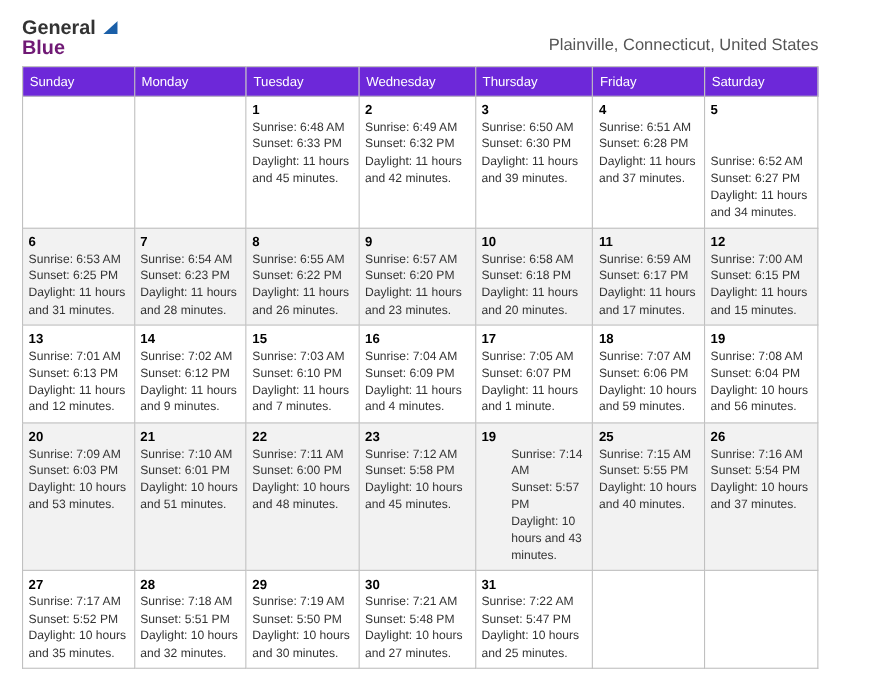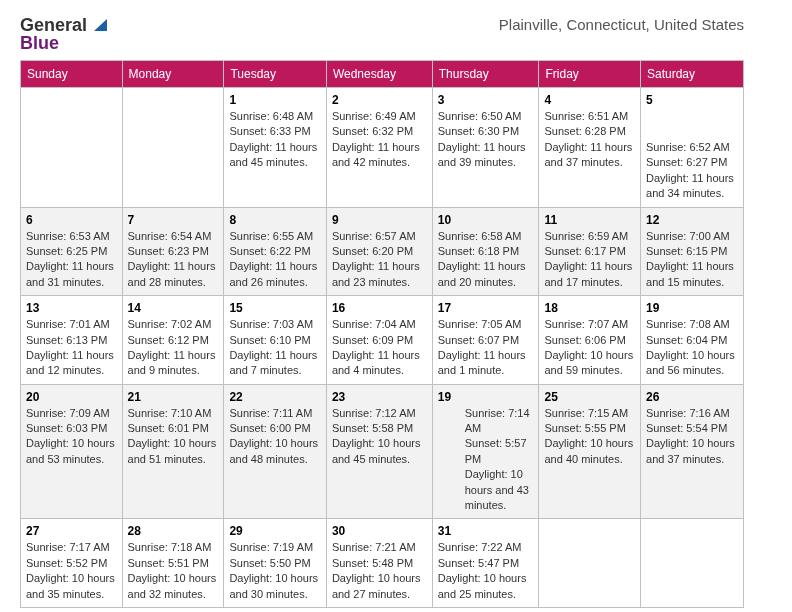--- a/index.html
+++ b/index.html
@@ -46,30 +46,30 @@
     }
     .month-title {
       font-size: 36px;
       font-weight: bold;
       color: #333;
       line-height: 1.1;
     }
     .location-title {
       font-size: 15px;
       color: #555;
-      margin-top: 0;
+      margin-top: 16px;
     }
     .calendar {
       width: 100%;
       border-collapse: collapse;
       margin-top: 8px;
       font-size: 11.5px;
     }
     .calendar th {
-      background-color: #be185d;
+      background-color: #6d28d9;
       color: #fff;
       text-align: left;
       padding: 6px 6px;
       font-size: 12px;
       font-weight: normal;
       border: 1px solid #c0c0c0;
     }
     .calendar td {
       border: 1px solid #c0c0c0;
       vertical-align: top;

